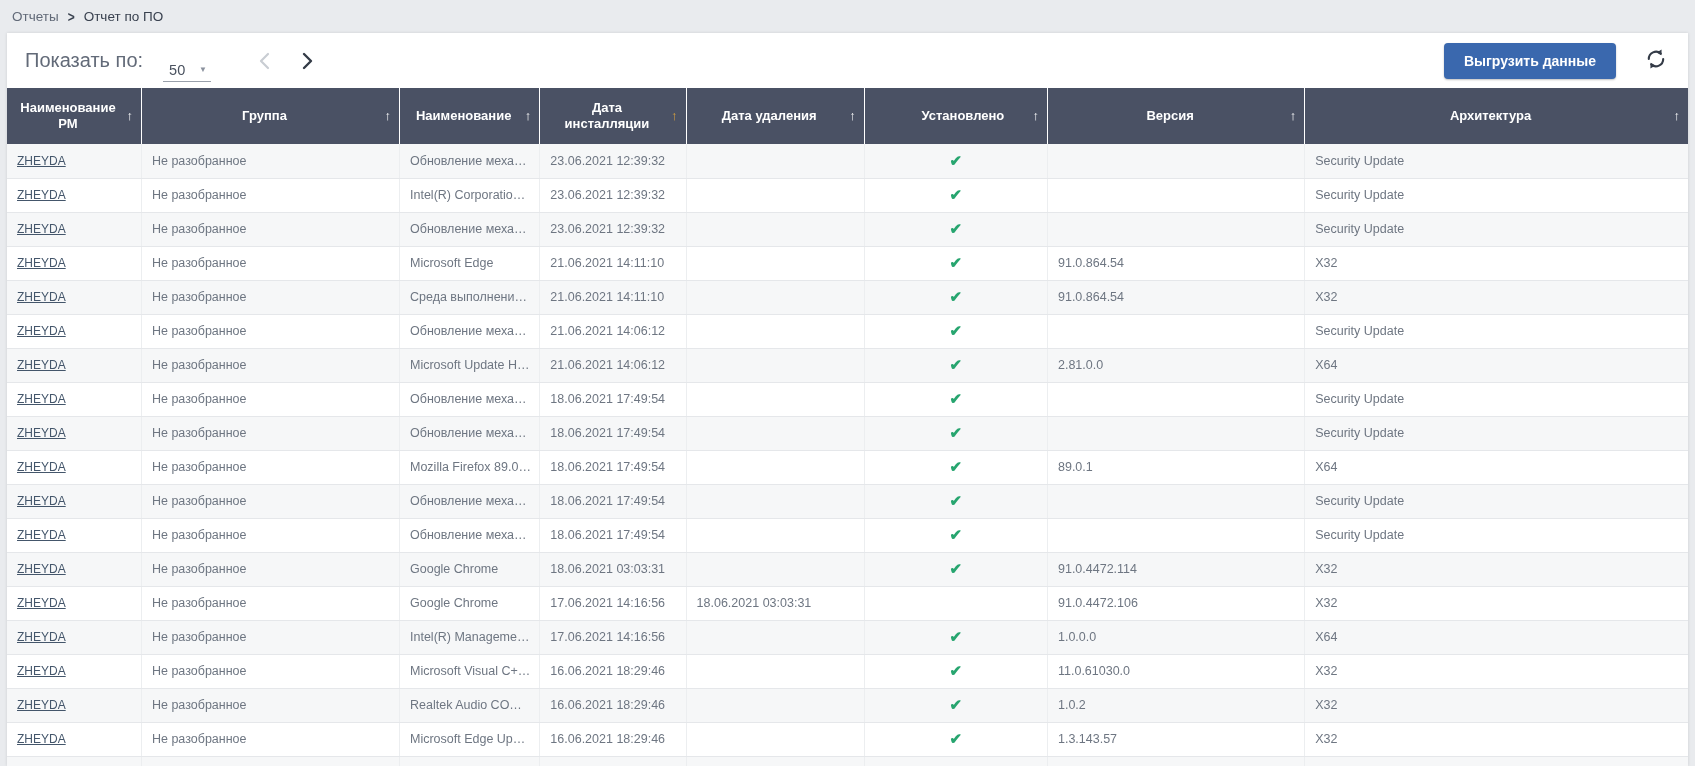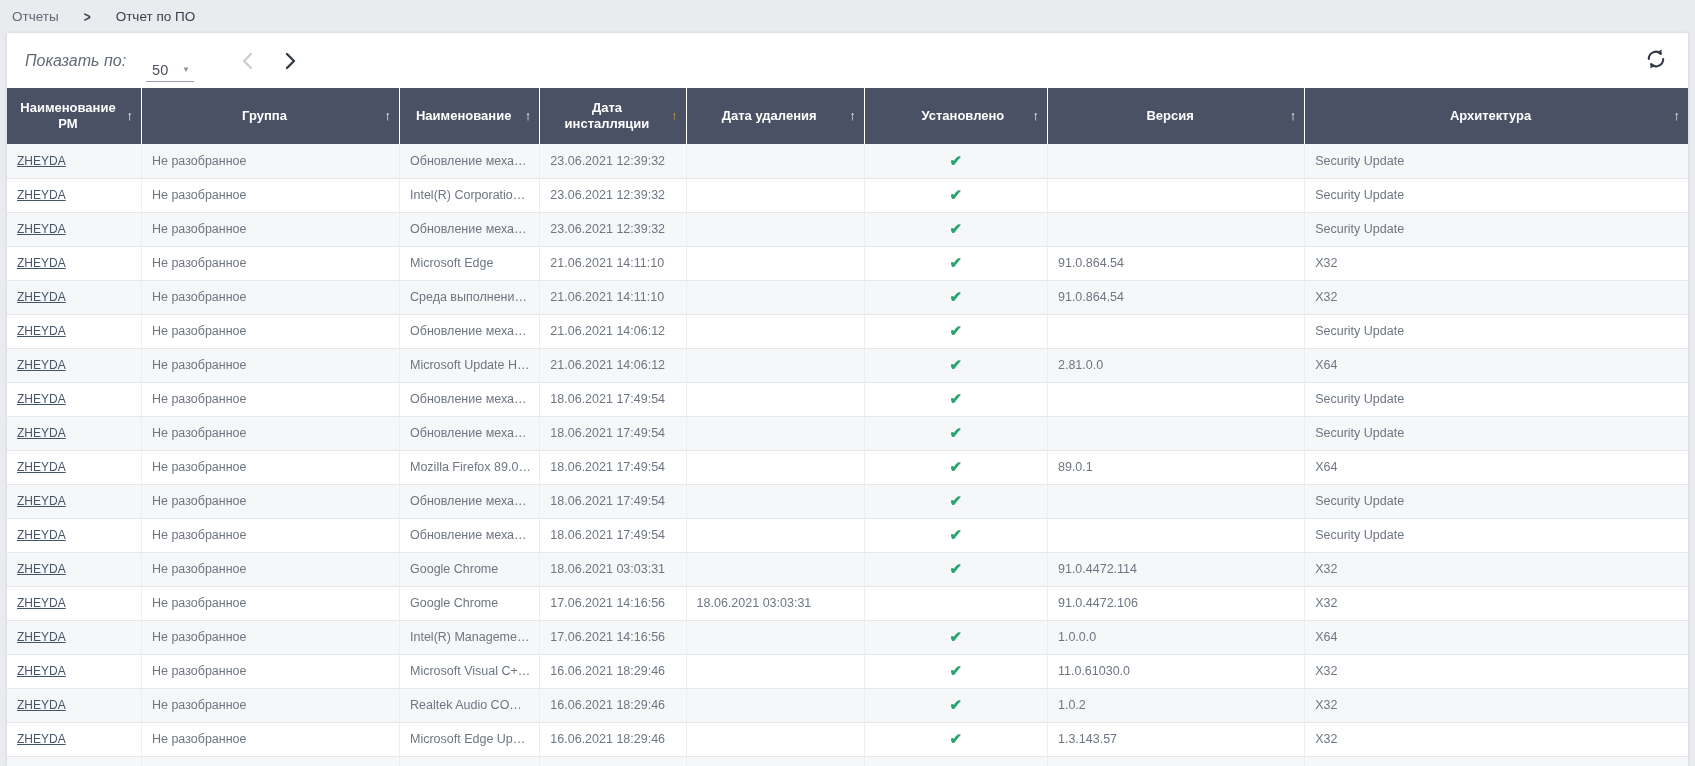--- a/index.html
+++ b/index.html
@@ -21,36 +21,36 @@
   }
   *{box-sizing:border-box;margin:0;padding:0;}
   html,body{width:1695px;height:766px;overflow:hidden;}
   body{
     background:var(--page-bg);
     font-family:"Liberation Sans", sans-serif;
     -webkit-font-smoothing:antialiased;
   }
   
   .breadcrumb{
-    height:33px;display:flex;align-items:center;gap:25px;
+    height:33px;display:flex;align-items:center;gap:9px;
     padding:0 12px;font-size:13.5px;color:var(--breadcrumb-text);
   }
   .breadcrumb .crumb-parent{cursor:pointer;}
   .breadcrumb .crumb-sep{font-size:12px;color:var(--breadcrumb-current);font-weight:700;transform:scaleY(1.15);}
   .breadcrumb .crumb-current{font-weight:400;color:var(--breadcrumb-current);}
   
   .card{
     margin:0 7px;background:#fff;
     box-shadow:0 0 3px rgba(0,0,0,0.12);
     height:733px;overflow:hidden;
   }
   
   .toolbar{height:55px;display:flex;align-items:center;padding:0 18px;}
   .toolbar-left{display:flex;align-items:center;gap:26px;}
-  .pagesize-label{font-size:16px;color:var(--breadcrumb-text);font-style:italic;}
+  .pagesize-label{font-size:20px;color:var(--breadcrumb-text);}
   .pagesize-select{
     display:flex;align-items:center;gap:8px;cursor:pointer;
     border-bottom:1px solid #99a0ab;padding:2px 4px 3px 6px;margin-left:-6px;margin-top:20px;
   }
   .pagesize-value{font-size:14.5px;color:#4a525f;min-width:22px;}
   .caret-icon{font-size:8px;color:#8b929e;line-height:14px;}
   .pager{display:flex;align-items:center;gap:24px;margin-left:18px;}
   .page-btn{background:none;border:none;cursor:pointer;display:flex;align-items:center;padding:4px;}
   .page-btn svg{display:block;}
   .toolbar-right{margin-left:auto;display:flex;align-items:center;gap:26px;}
@@ -125,20 +125,21 @@
         <button class="page-btn">
           <span>
             <svg width="11" height="18" viewBox="0 0 11 18">
                 <polyline points="2,2 9,9 2,16" fill="none" stroke="#343b47" stroke-width="2.4" stroke-linecap="round" stroke-linejoin="round"></polyline>
               </svg>
           </span>
         </button>
       </div>
     </div>
     <div class="toolbar-right">
+      <button class="export-btn">Выгрузить данные</button>
       <button class="refresh-btn">
         <span>
           <svg width="24" height="24" viewBox="0 0 24 24">
             <path d="M19.2 12 A 7.2 7.2 0 0 1 7.2 17.4" fill="none" stroke="#343b47" stroke-width="2.1" stroke-linecap="round"></path>
             <path d="M4.8 12 A 7.2 7.2 0 0 1 16.8 6.6" fill="none" stroke="#343b47" stroke-width="2.1" stroke-linecap="round"></path>
             <path d="M17.6 2.6 L17.4 8.2 L12.7 5.6 Z" fill="#343b47"></path>
             <path d="M6.4 21.4 L6.6 15.8 L11.3 18.4 Z" fill="#343b47"></path>
           </svg>
         </span>
       </button>

